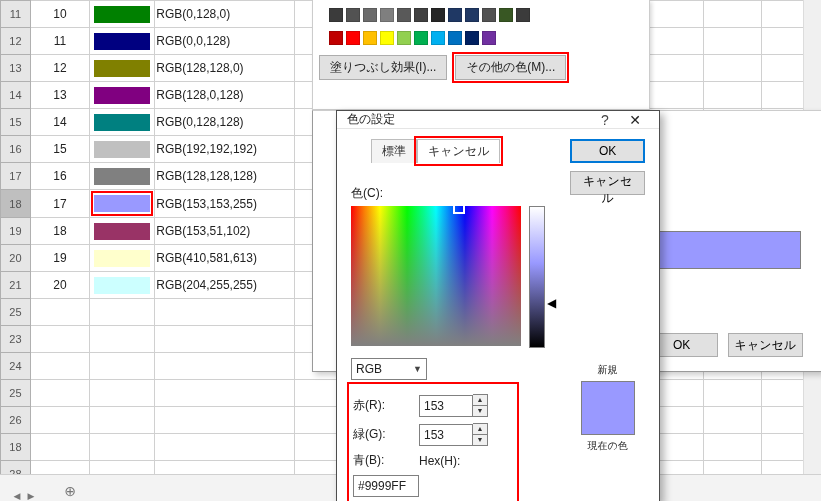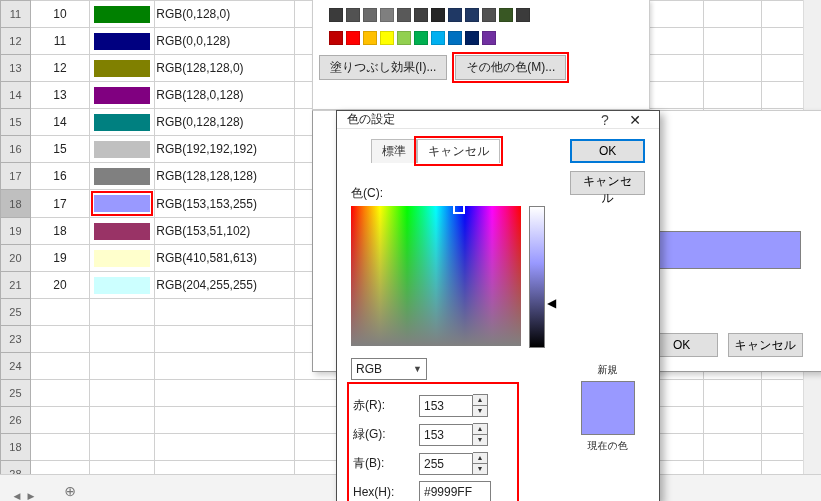--- a/index.html
+++ b/index.html
@@ -532,29 +532,20 @@
             <div class="num-input">
                 <span>153</span>
               </div>
             <div class="spinner">
                 <span>▲</span>
                 <span>▼</span>
               </div>
           </div>
 
           <span>青(B):</span>
-          <div class="num-box">
-            <div class="num-input">
-                <span>255</span>
-              </div>
-            <div class="spinner">
-                <span>▲</span>
-                <span>▼</span>
-              </div>
-          </div>
 
           <span>Hex(H):</span>
           <div class="num-box">
             <div class="num-input" style="width:62px">
                 <span>#9999FF</span>
               </div>
           </div>
         </div>
       </div>
     </div>

